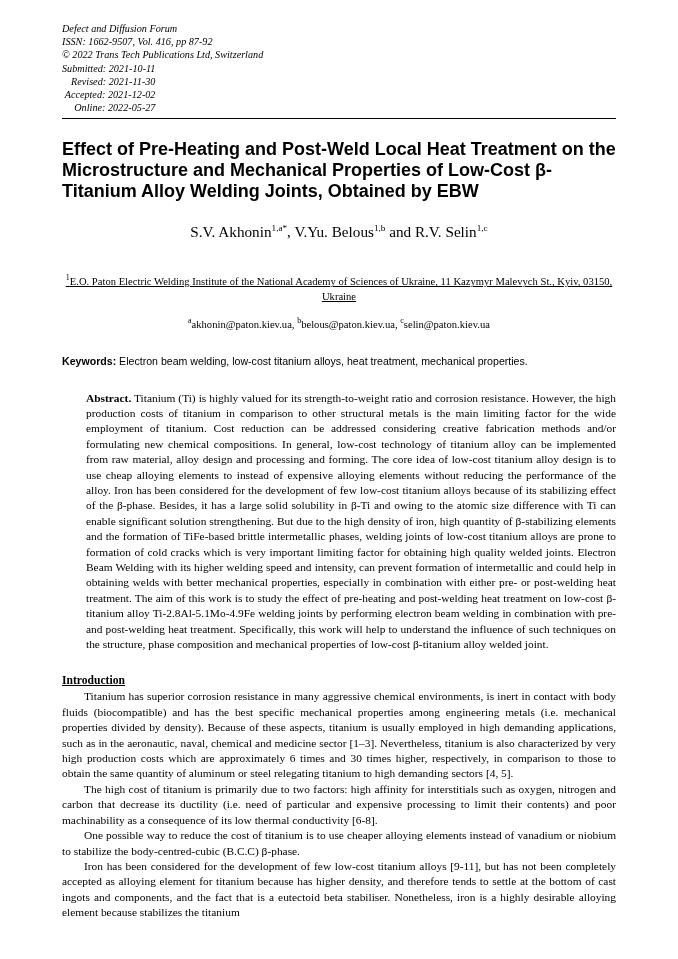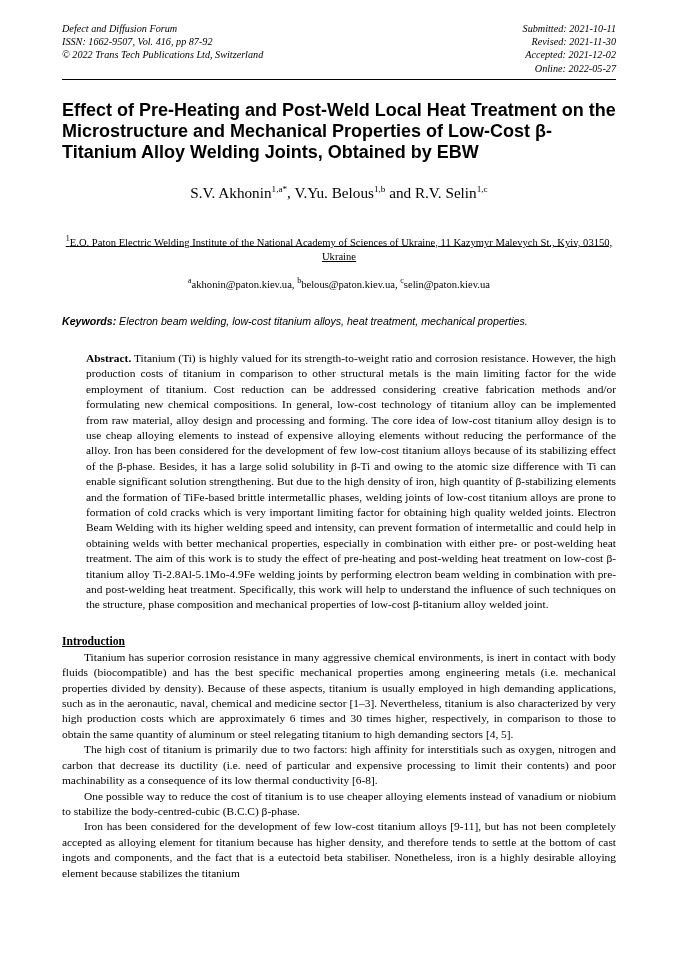--- a/index.html
+++ b/index.html
@@ -25,20 +25,21 @@
   
   .header {
     display: flex;
     justify-content: space-between;
     align-items: flex-start;
     font-size: 10.2px;
     font-style: italic;
     line-height: 13.2px;
     padding-bottom: 4px;
     border-bottom: 1px solid #000;
+    flex-direction: column;
   }
   .header-left { text-align: left; }
   .header-right { text-align: right; }
   .header-left div, .header-right div { white-space: nowrap; }
 
   
   .title {
     font-family: "Liberation Sans", sans-serif;
     font-weight: bold;
     font-size: 18px;
@@ -73,21 +74,20 @@
   }
   .emails sup { font-size: 8px; }
 
   
   .keywords {
     font-size: 10.6px;
     font-family: "Liberation Sans", sans-serif;
     margin-top: 22px;
     line-height: 15px;
     text-align: left;
-    font-style: italic;
   }
   .keywords .kw-label { font-weight: bold; }
 
   
   .abstract {
     font-size: 11.4px;
     line-height: 15.4px;
     text-align: justify;
     margin-top: 22px;
     margin-left: 24px;

